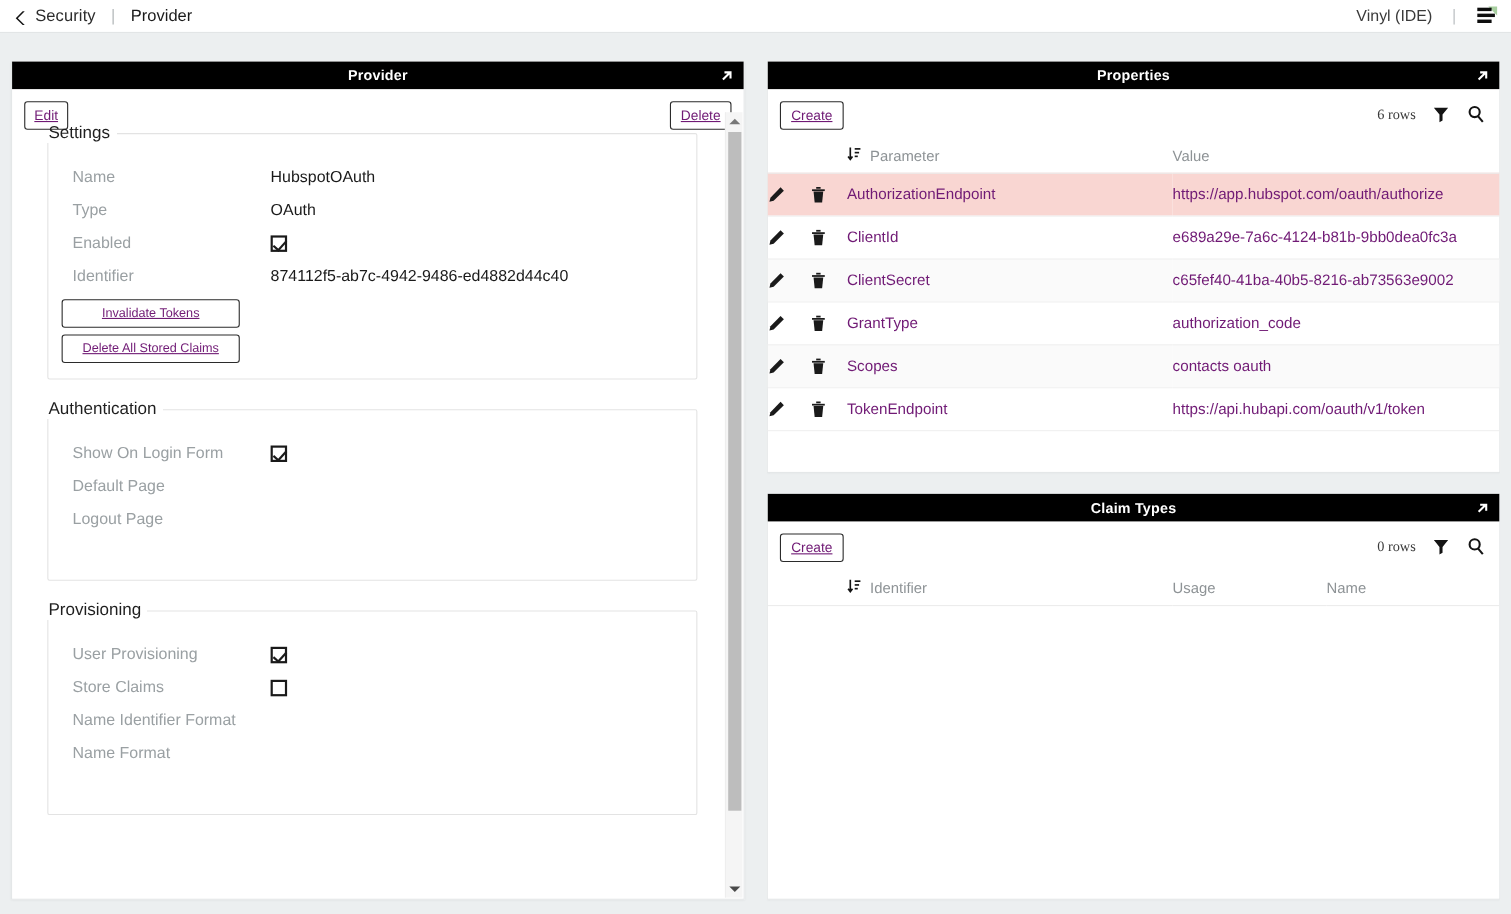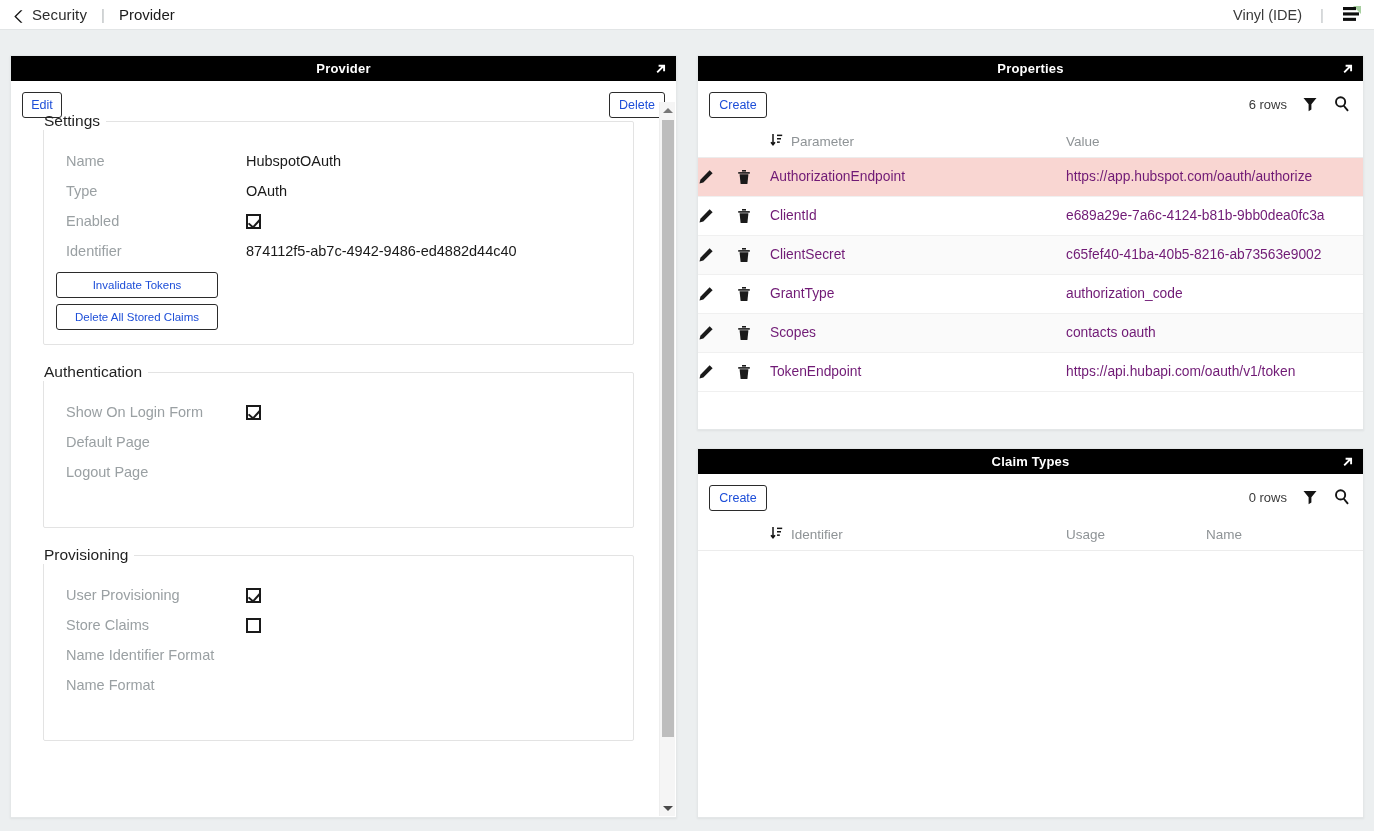--- a/index.html
+++ b/index.html
@@ -51,24 +51,25 @@
     width: 15px; height: 15px; cursor: pointer;
   }
 
   
   #panel-provider { left: 10px; top: 55px; width: 667px; height: 763px; }
   #provider-toolbar {
     height: 46px; position: relative;
     border-bottom: none;
   }
   .btn {
-    border: 1px solid #2b2b2b; background: #ffffff; color: #1d4ed8;
+    border: 1px solid #2b2b2b; background: #ffffff; color: #701a75;
     font-family: "Liberation Sans", sans-serif;
     border-radius: 3px; cursor: pointer;
     font-size: 12.5px;
+    text-decoration: underline;
   }
   #btn-edit { position: absolute; left: 11px; top: 11px; width: 40px; height: 26px; }
   #btn-delete { position: absolute; right: 11px; top: 11px; width: 56px; height: 26px; }
 
   #provider-scroll {
     position: absolute; left: 0; top: 46px; right: 0; bottom: 0;
     overflow: hidden;
   }
   #provider-content {
     position: absolute; left: 0; top: 0; width: 645px; padding: 10px 0 0 0;
@@ -128,21 +129,21 @@
   #panel-claimtypes { left: 697px; top: 448px; width: 667px; height: 370px; }
 
   .grid-toolbar { height: 46px; position: relative; }
   .btn-create {
     position: absolute; left: 11px; top: 11px; width: 58px; height: 26px;
   }
   .grid-meta {
     position: absolute; right: 12px; top: 0; height: 46px;
     display: flex; align-items: center; gap: 14px;
   }
-  .rows-count { font-size: 13px; color: #3a3a3a; }
+  .rows-count { font-size: 13px; color: #3a3a3a; font-family: Liberation Serif, serif; }
   .icon-btn { width: 18px; height: 18px; cursor: pointer; display: block; }
 
   table.grid { width: 100%; border-collapse: collapse; table-layout: fixed; }
   table.grid thead th {
     text-align: left; font-weight: 400; font-size: 13.5px; color: #8e9396;
     height: 30px; padding: 0; border-bottom: 1px solid #ececec;
     vertical-align: middle;
   }
   th.col-icons { width: 72px; }
   th.col-param { width: 296px; }

